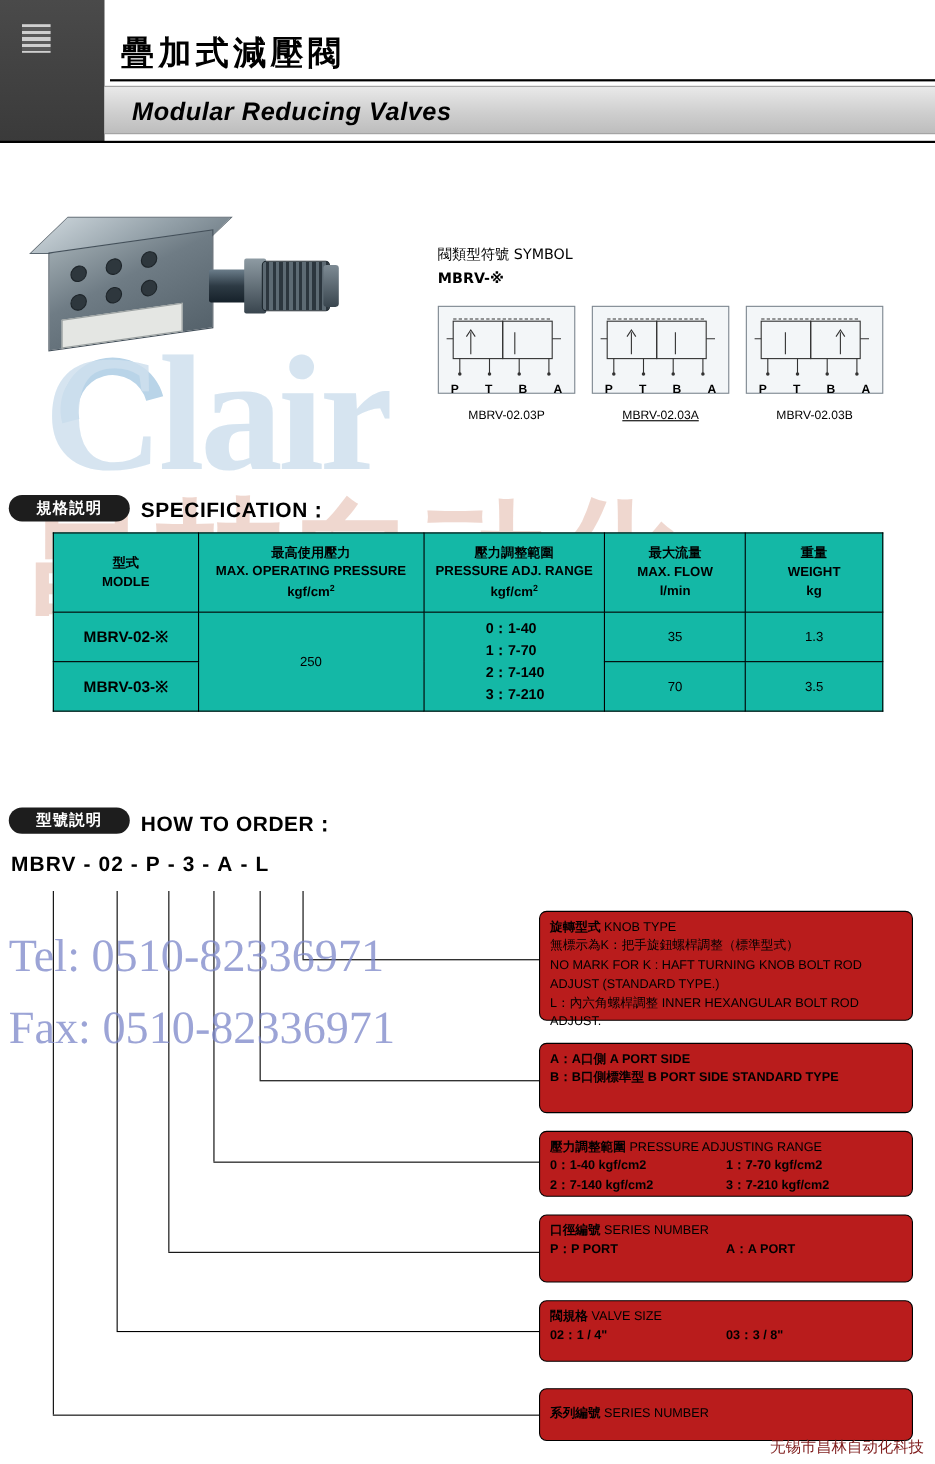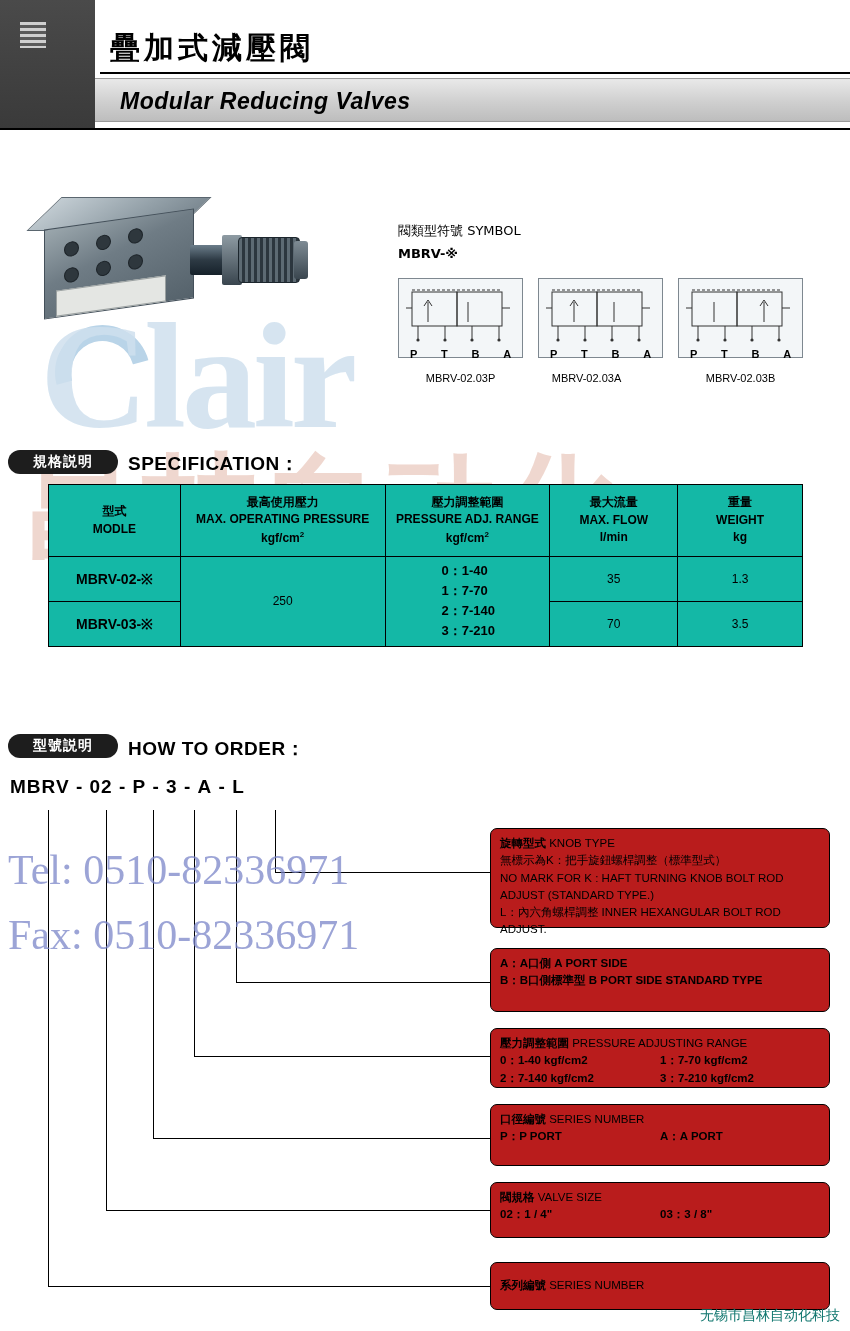--- a/index.html
+++ b/index.html
@@ -115,21 +115,21 @@
 
   
   .sym-title-cn { position:absolute; left:398px; top:222px; font-size:13px; font-family:"DejaVu Sans",sans-serif; }
   .sym-title-code { position:absolute; left:398px; top:246px; font-size:13px; font-weight:bold; font-family:"DejaVu Sans",sans-serif;}
   .sym-box {
     position:absolute; top:278px; width:125px; height:80px;
     border:1px solid #7e8890; background:#f3f6f8;
   }
   .sym-box.b1 { left:398px; } .sym-box.b2 { left:538px; } .sym-box.b3 { left:678px; }
   .sym-cap { position:absolute; top:372px; width:125px; text-align:center; font-size:11px; }
-  .sym-cap.b1 { left:398px; } .sym-cap.b2 { left:524px; } .sym-cap.b3 { left:678px; }
+  .sym-cap.b1 { left:398px; } .sym-cap.b2 { left:538px;text-decoration:underline; } .sym-cap.b3 { left:678px; }
   .sym-ports { position:absolute; top:348px; width:125px; display:flex; justify-content:space-around; font-size:11px; font-weight:bold;}
   .sym-ports.b1 { left:398px; } .sym-ports.b2 { left:538px; } .sym-ports.b3 { left:678px; }
   .sym-svg { position:absolute; top:278px; width:125px; height:80px; }
   .sym-svg.b1 { left:398px; } .sym-svg.b2 { left:538px; } .sym-svg.b3 { left:678px; }
 
   
   .sec-tag {
     position:absolute; width:110px; height:24px;
     background:#1d1d1d; color:#fff; font-size:14px; font-weight:bold;
     border-radius:12px 12px 12px 12px;
@@ -176,21 +176,21 @@
 
   
   .telfax {
     position:absolute; left:8px; top:838px;
     font-family:"Liberation Serif", serif;
     font-size:42px; color:#7b86c9; opacity:.75; line-height:1.55;
     pointer-events:none; white-space:nowrap;
   }
   .footer-cn {
     position:absolute; right:10px; bottom:6px;
-    font-size:14px; color:#0f766e; font-family:"DejaVu Sans",sans-serif;
+    font-size:14px; color:#7f1d1d; font-family:"DejaVu Sans",sans-serif;
   }
 </style>
 </head>
 <body>
 
 <div class="header">
   <div class="hdr-dark">
     <div class="tick"></div>
   </div>
   <div class="hdr-title-cn">疊加式減壓閥</div>

